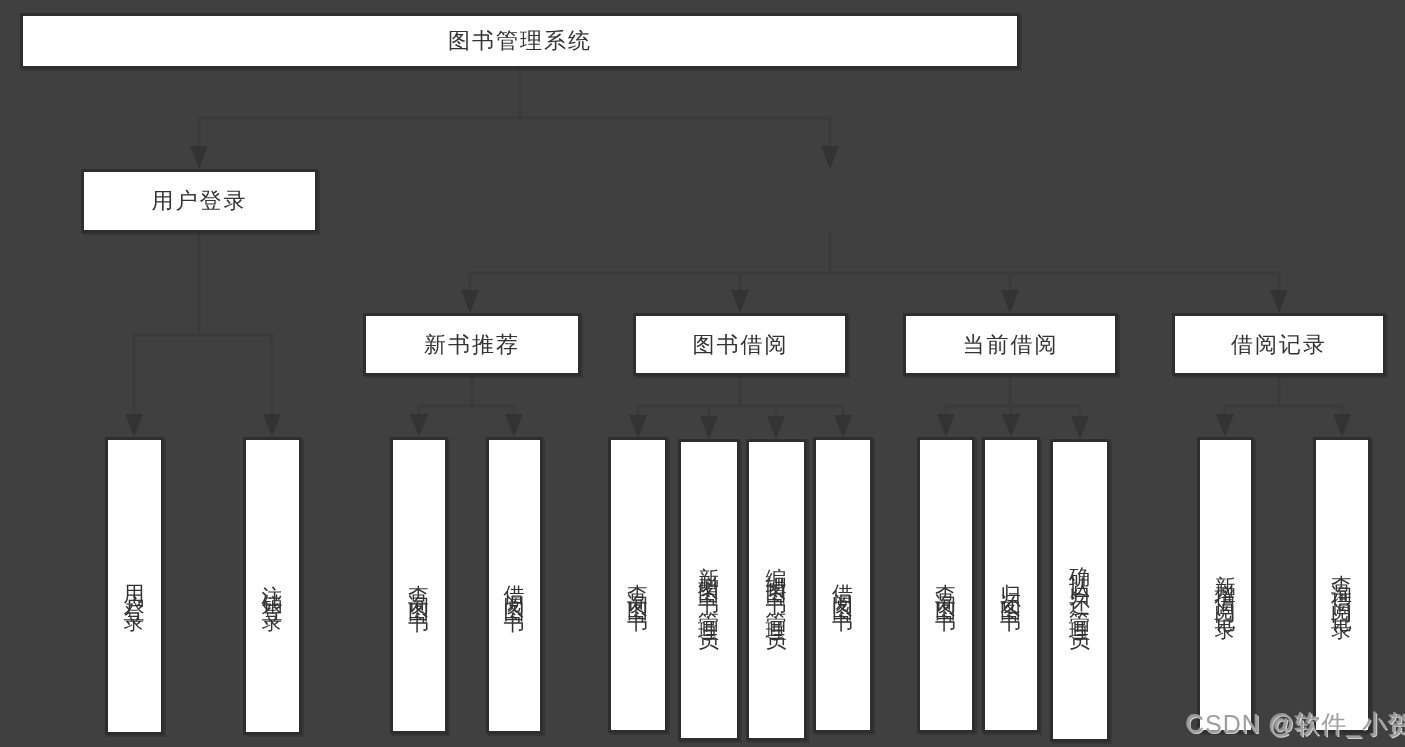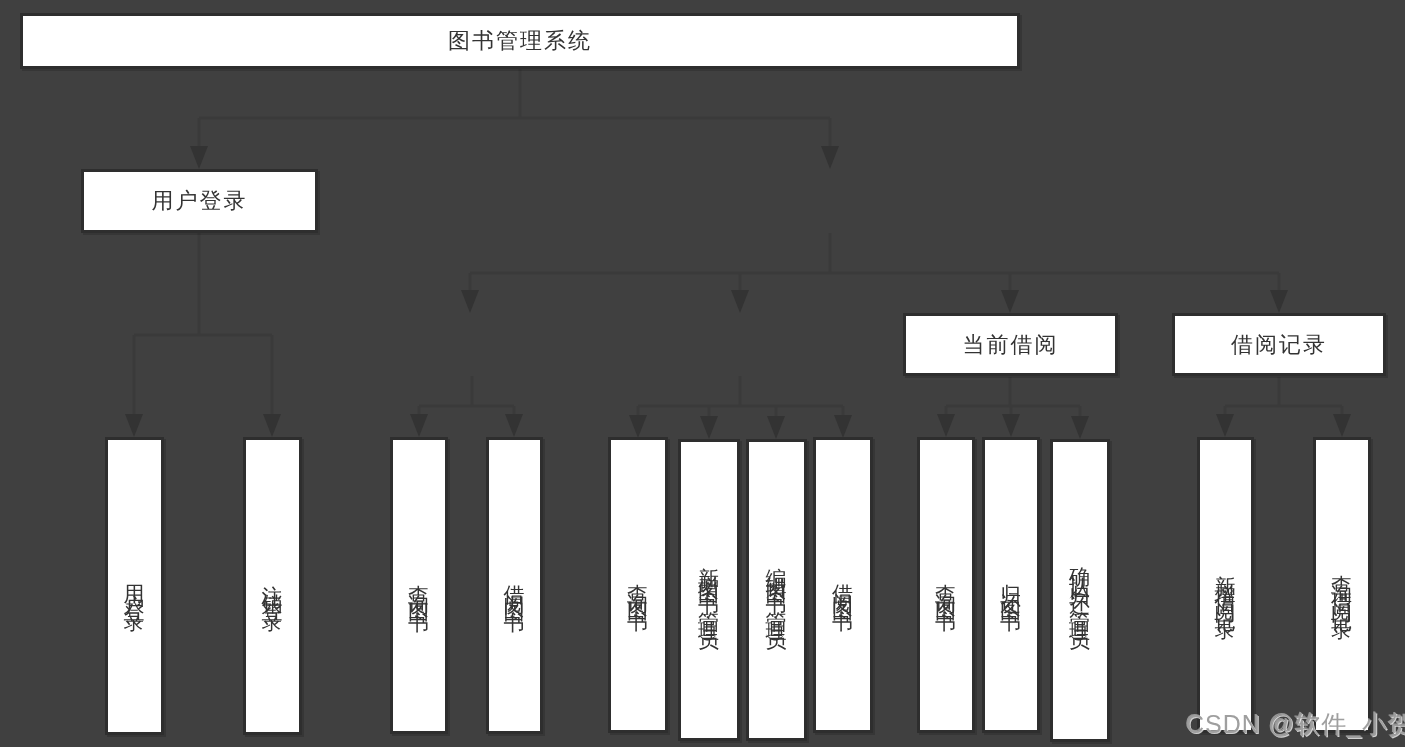--- a/index.html
+++ b/index.html
@@ -69,20 +69,26 @@
   </svg>
 
   <div class="node h" style="left:20px;top:13px;width:1000px;height:56px">
     <span>图书管理系统</span>
   </div>
 
   <div class="node h" style="left:81px;top:169px;width:237px;height:64px">
     <span>用户登录</span>
   </div>
 
+  <div class="node h" style="left:363px;top:313px;width:218px;height:63px">
+    <span>新书推荐</span>
+  </div>
+  <div class="node h" style="left:633px;top:313px;width:215px;height:63px">
+    <span>图书借阅</span>
+  </div>
   <div class="node h" style="left:903px;top:313px;width:215px;height:63px">
     <span>当前借阅</span>
   </div>
   <div class="node h" style="left:1172px;top:313px;width:214px;height:63px">
     <span>借阅记录</span>
   </div>
 
   <div class="node v" style="left:105px;top:437px;width:59px;height:298px">
     <span>用户登录</span>
   </div>

